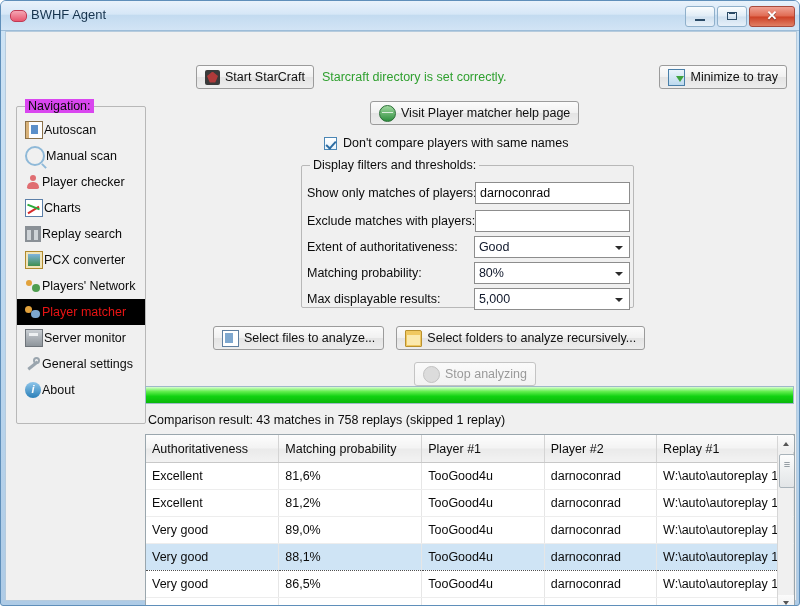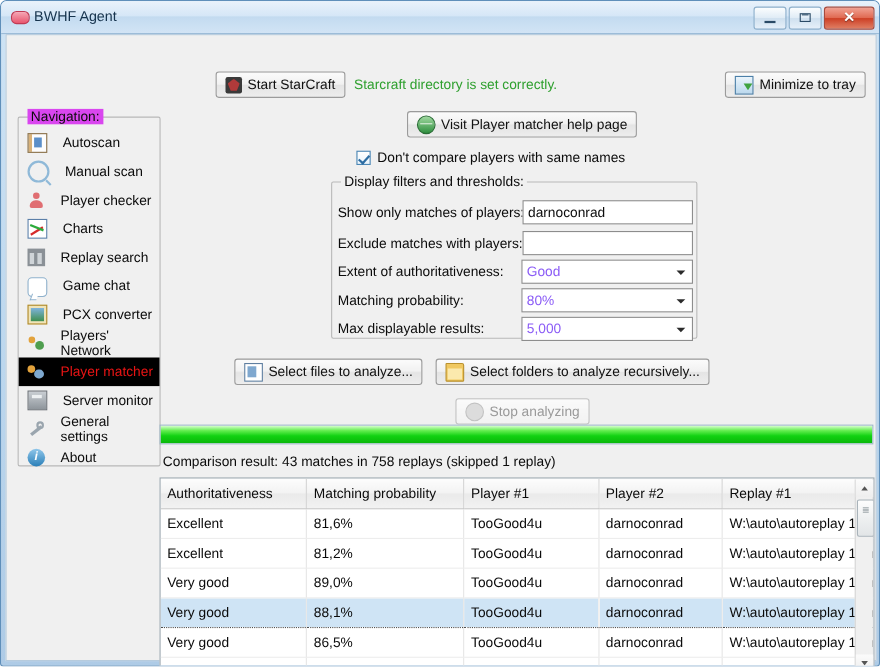--- a/index.html
+++ b/index.html
@@ -123,21 +123,21 @@
     border-radius: 2px;
     box-sizing: border-box;
   }
   .nav-legend {
     position: absolute; left: 8px; top: -8px;
     background: #d946ef; padding: 0 3px;
     font-size: 12.5px; color: #0b0b0b;
   }
   .nav-list { position: absolute; left: 0; top: 10px; width: 100%; }
   .nav-item {
-    display: flex; align-items: center; gap: 14px;
+    display: flex; align-items: center; gap: 1px;
     height: 26px; padding-left: 8px;
     font-size: 12.5px; color: #0b0b0b;
     cursor: default;
   }
   .nav-item.selected { background: #000000; color: #e81414; }
   .nav-item .nicon { width: 16px; height: 16px; flex: 0 0 16px; position: relative; }
 
   
   .filters {
     position: absolute; left: 295px; top: 133px;
@@ -154,21 +154,21 @@
   .f-input {
     box-sizing: border-box; width: 157px; height: 22px;
     border: 1px solid #8d8d8d; background: #ffffff;
     font-size: 12.5px; color: #0b0b0b;
     padding: 0 4px; line-height: 20px;
     overflow: hidden; white-space: nowrap;
   }
   .f-combo {
     position: relative; box-sizing: border-box; width: 157px; height: 22px;
     border: 1px solid #8d8d8d; background: #ffffff;
-    font-size: 12.5px; color: #8b5cf6; padding: 0 20px 0 4px; line-height: 20px;
+    font-size: 12.5px; color: #0f172a; padding: 0 20px 0 4px; line-height: 20px;
     overflow: hidden; white-space: nowrap;
   }
   .f-combo .arrow {
     position: absolute; right: 6px; top: 9px;
     width: 0; height: 0;
     border-left: 4px solid transparent; border-right: 4px solid transparent;
     border-top: 4px solid #2b2b2b;
   }
 
   
@@ -364,24 +364,20 @@
           </div>
           <div class="nav-item">
             <span class="nicon ic-chart"></span>
             <span>Charts</span>
           </div>
           <div class="nav-item">
             <span class="nicon ic-bldg"></span>
             <span>Replay search</span>
           </div>
           <div class="nav-item">
-            <span class="nicon ic-chat"></span>
-            <span>Game chat</span>
-          </div>
-          <div class="nav-item">
             <span class="nicon ic-pcx"></span>
             <span>PCX converter</span>
           </div>
           <div class="nav-item">
             <span class="nicon ic-net"></span>
             <span>Players' Network</span>
           </div>
           <div class="nav-item selected">
             <span class="nicon ic-pmatch"></span>
             <span>Player matcher</span>

